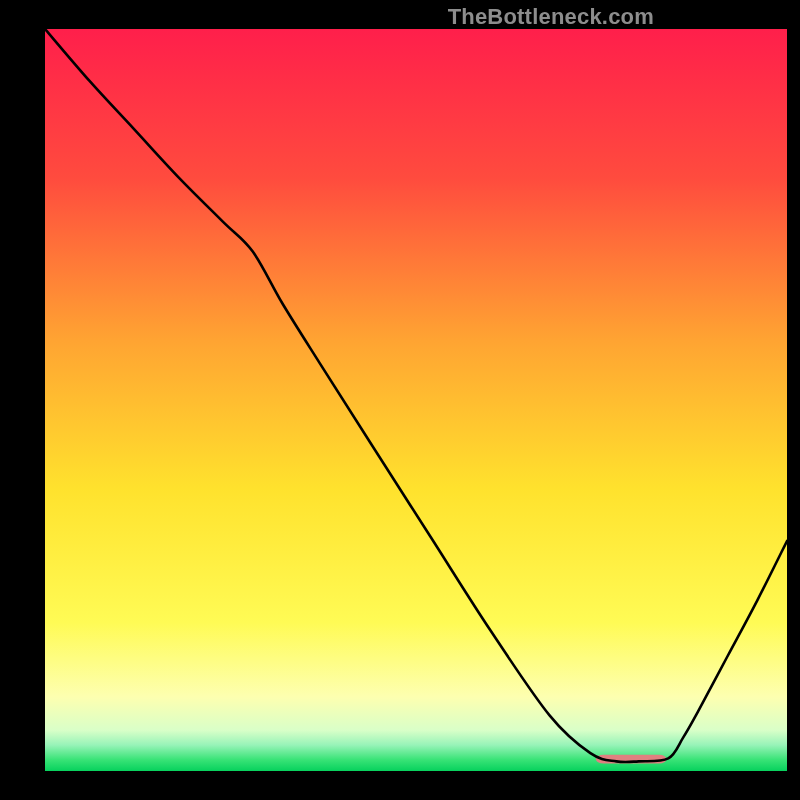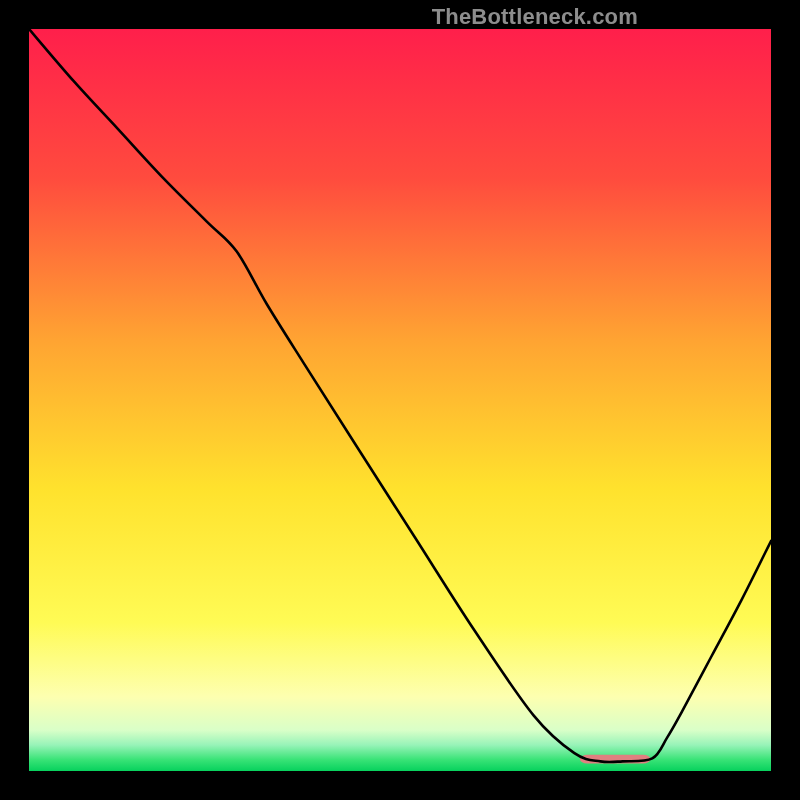--- a/index.html
+++ b/index.html
@@ -5,21 +5,21 @@
   html, body {
     margin: 0;
     padding: 0;
     width: 800px;
     height: 800px;
     background: #000;
     overflow: hidden;
   }
   .frame {
     position: absolute;
-    left: 0;
+    left: 16px;
     top: 0;
     width: 668px;
     height: 800px;
     background: #000;
   }
   .plot-area {
     position: absolute;
     left: 29px;
     top: 29px;
     width: 742px;

